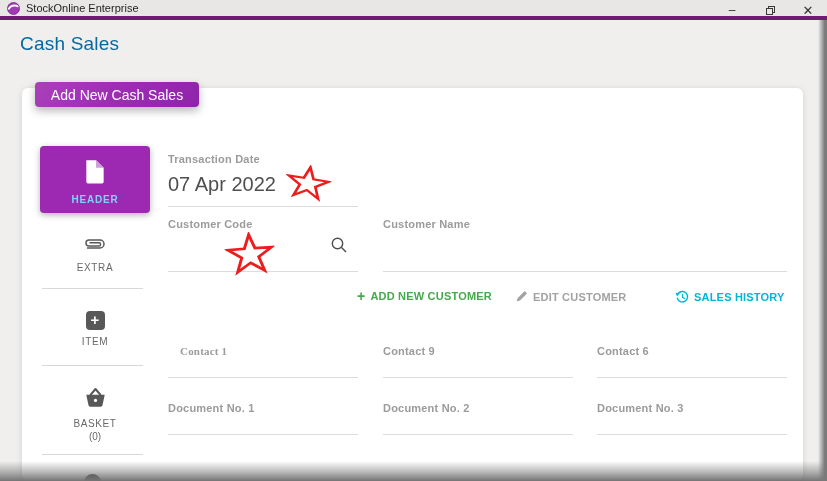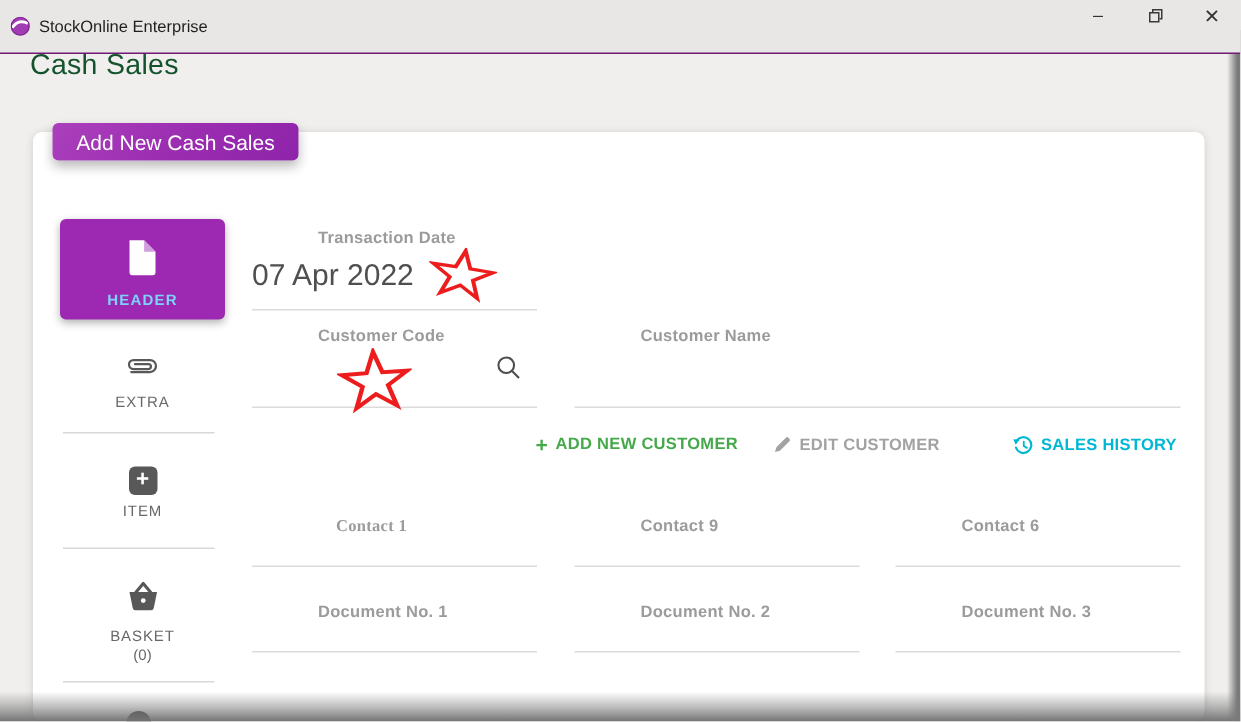--- a/index.html
+++ b/index.html
@@ -1,33 +1,33 @@
 <!DOCTYPE html>
 <html><head>
 <meta charset="utf-8">
 <style>
   * { margin:0; padding:0; box-sizing:border-box; }
   body { background:#d0d0d0; font-family:"Liberation Sans", sans-serif; }
   .screen { position:relative; width:827px; height:481px; background:#f0efee; overflow:hidden; }
 
   
-  .titlebar { position:absolute; top:0; left:0; right:0; height:36px; background:#e9e7e6;
-              border-bottom:1px solid #701a75; display:flex; align-items:center; z-index:30; }
+  .titlebar { position:absolute; top:0; left:0; right:0; height:20px; background:#e9e7e6;
+              border-bottom:4px solid #701a75; display:flex; align-items:center; z-index:30; }
   .app-icon { margin-left:7px; width:13px; height:13px; flex:0 0 auto; }
   .window-title { margin-left:6px; font-size:11px; color:#1f1f1f; }
   .win-controls { margin-left:auto; display:flex; height:100%; }
   .win-btn { width:38px; height:20px; display:flex; align-items:center; justify-content:center;
              font-size:12px; color:#333; cursor:default; }
   .restore-glyph { position:relative; width:9px; height:9px; }
   .restore-glyph .b1 { position:absolute; right:0; top:0; width:7px; height:7px; border:1px solid #3a3a3a; background:#e9e7e6; }
   .restore-glyph .b2 { position:absolute; left:0; bottom:0; width:7px; height:7px; border:1px solid #3a3a3a; background:#e9e7e6; }
   .close-x { font-size:13px; }
 
   
-  .page-title { position:absolute; left:20px; top:33px; font-size:19px; color:#14532d; letter-spacing:0.2px; }
+  .page-title { position:absolute; left:20px; top:33px; font-size:19px; color:#0369a1; letter-spacing:0.2px; }
 
   .card { position:absolute; left:22px; top:88px; width:781px; height:393px; background:#ffffff;
           border-radius:6px; box-shadow:0 1px 6px rgba(0,0,0,0.13); }
 
   .add-btn { position:absolute; left:35px; top:82px; width:164px; height:25px; border-radius:4px;
              background:linear-gradient(135deg,#ab40bc 0%, #9a2cb0 55%, #8e24aa 100%);
              box-shadow:0 4px 8px rgba(0,0,0,0.28); color:#fff; font-size:14px;
              display:flex; align-items:center; justify-content:center; cursor:pointer; z-index:5; }
 
   
@@ -39,21 +39,21 @@
 
   .side-item { position:absolute; left:40px; width:110px; text-align:center; color:#616161; cursor:pointer; }
   .side-item .side-label { font-size:10px; letter-spacing:0.6px; color:#686868; margin-top:6px; }
   .side-item .side-sublabel { font-size:10px; color:#686868; margin-top:2px; }
   .plus-square { display:inline-block; width:19px; height:19px; background:#585858; border-radius:4px;
                  color:#fff; font-size:15px; font-weight:bold; line-height:18px; }
   .side-divider { position:absolute; left:42px; width:101px; height:1px; background:#d8d8d8; }
   .partial-icon { position:absolute; left:84px; top:474px; width:17px; height:17px; border-radius:50%; background:#585858; }
 
   
-  .f-label { position:absolute; font-size:11px; font-weight:bold; color:#9b9b9b; letter-spacing:0.2px;margin-left:44px; }
+  .f-label { position:absolute; font-size:11px; font-weight:bold; color:#9b9b9b; letter-spacing:0.2px; }
   .date-value { position:absolute; left:168px; top:173px; font-size:20px; color:#4f4f4f; }
   .underline { position:absolute; height:1px; background:#dcdcdc; }
   .field-hit { position:absolute; background:transparent; cursor:text; }
 
   .star { position:absolute; z-index:6; pointer-events:none; }
 
   .action-link { position:absolute; top:290px; display:flex; align-items:center; gap:5px;
                  font-size:11px; font-weight:bold; letter-spacing:0.2px; cursor:pointer; white-space:nowrap; }
   .action-green { color:#45a94c; }
   .action-green .plus-glyph { font-size:14px; font-weight:bold; line-height:11px; }

